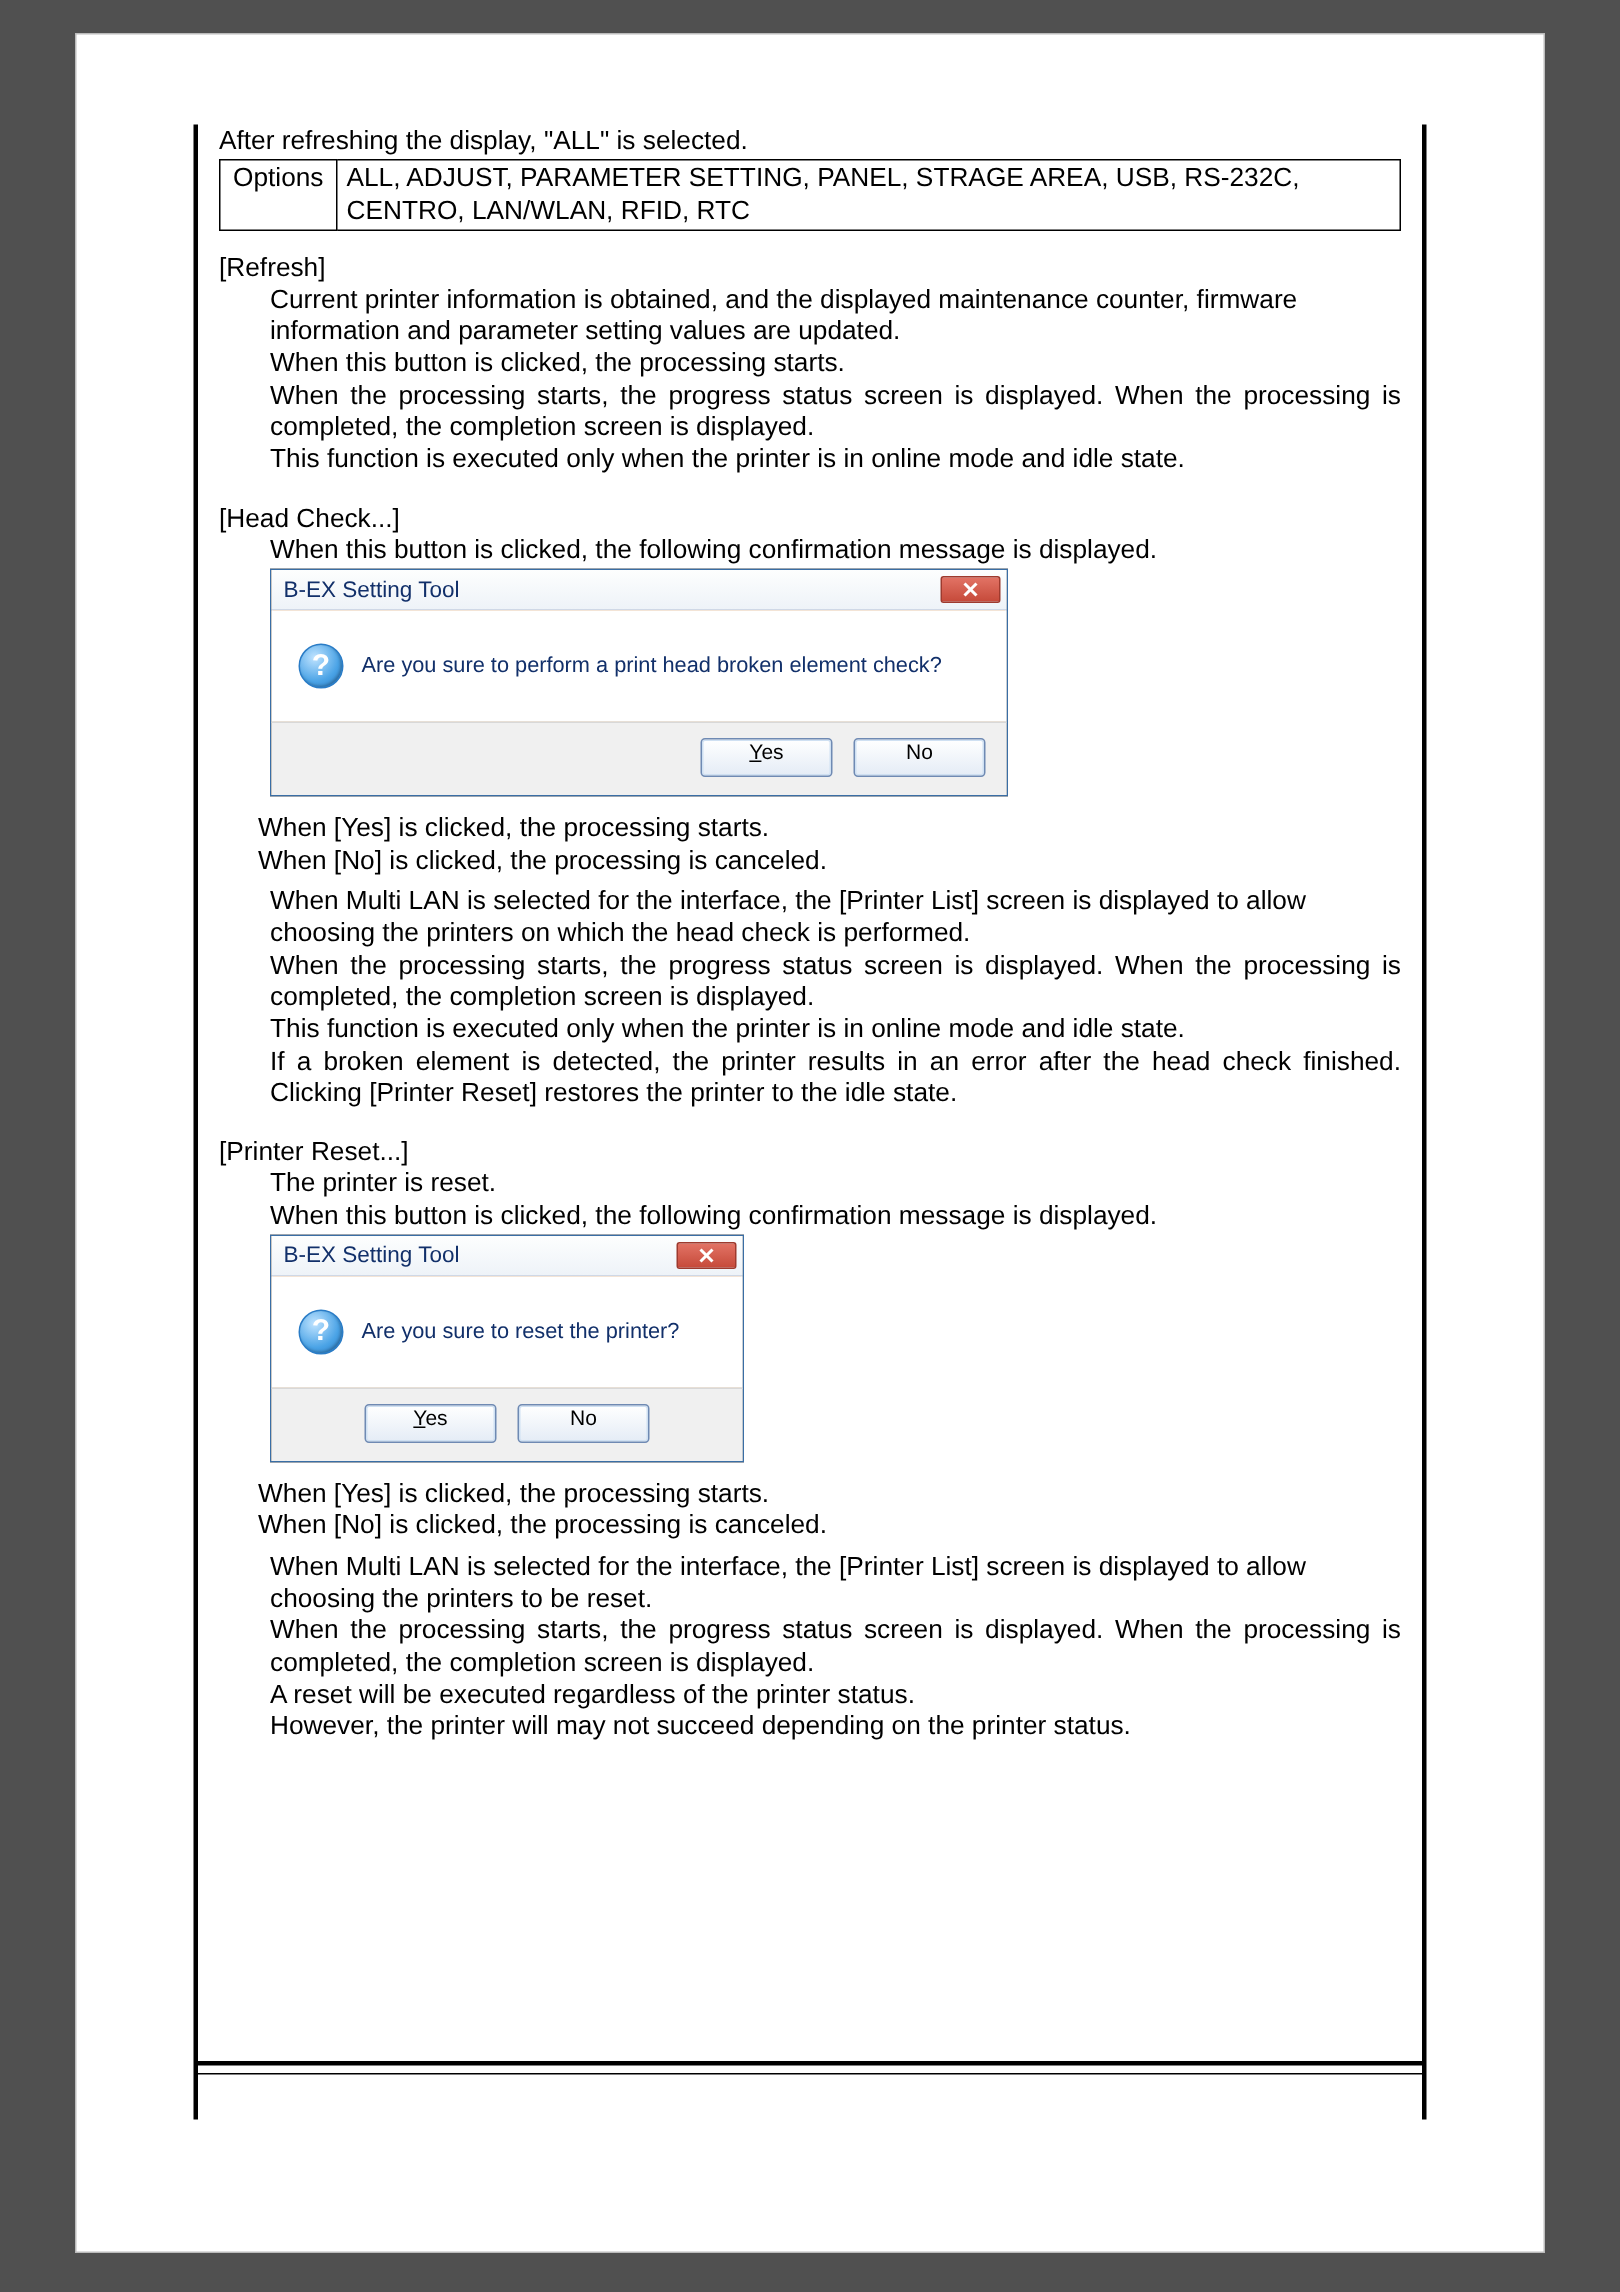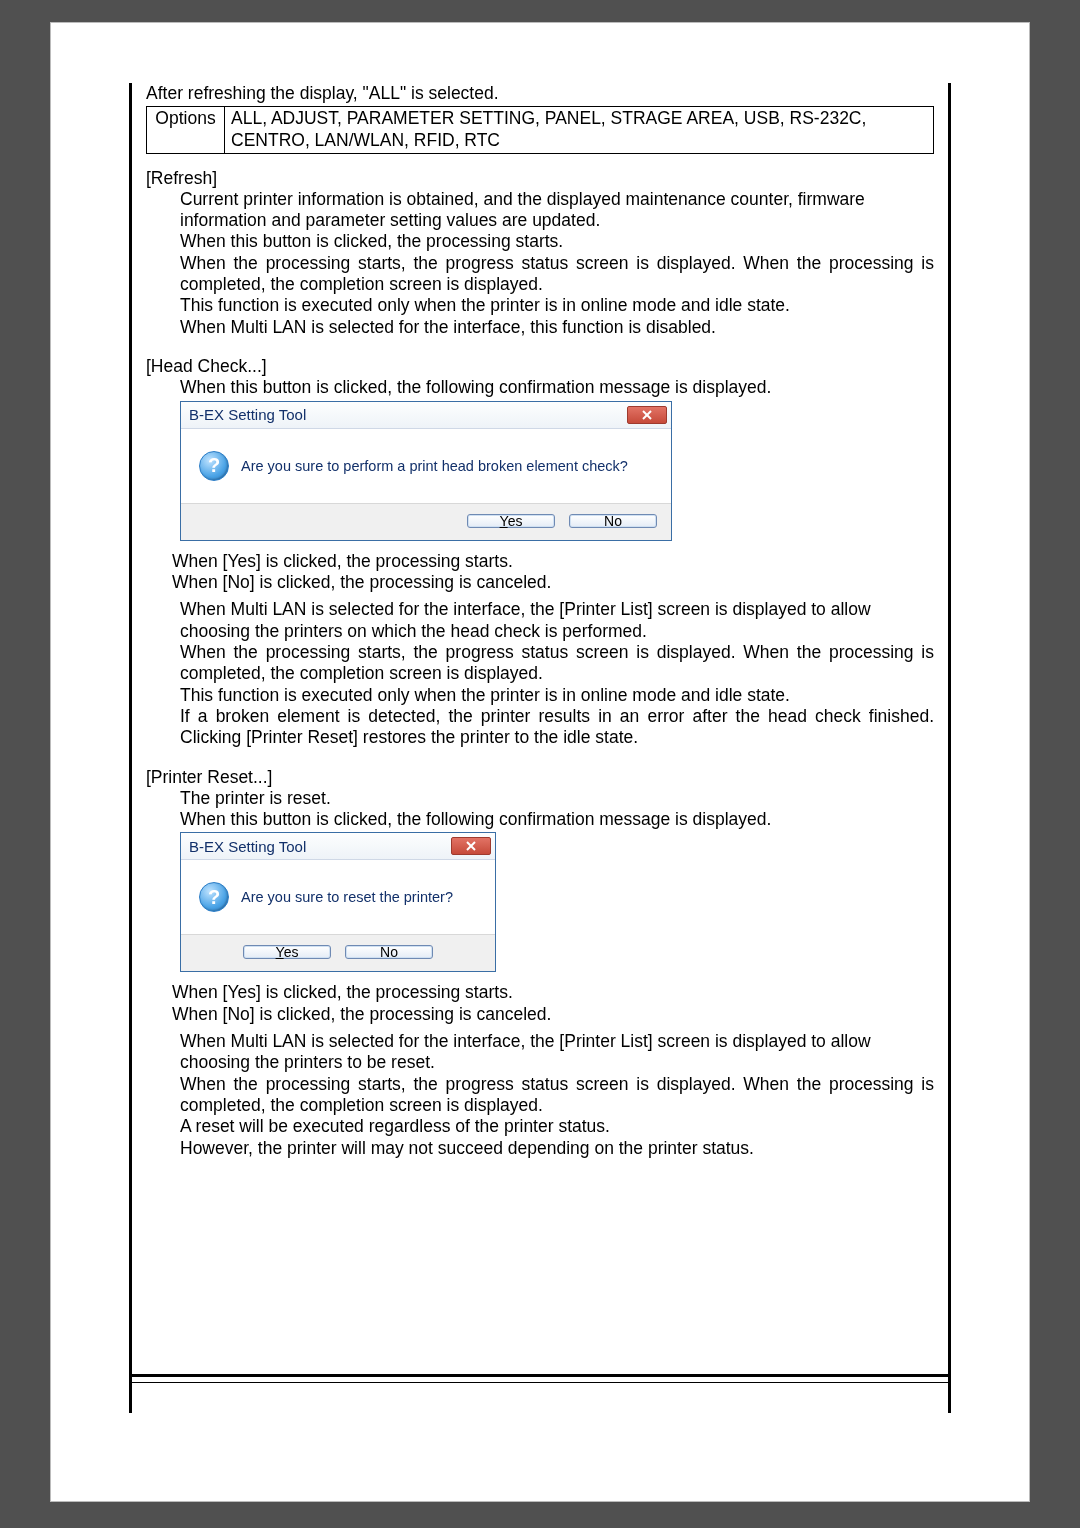--- a/index.html
+++ b/index.html
@@ -101,27 +101,27 @@
     background: #f0f0f0;
     border-top: 1px solid #d8d8d8;
     padding: 10px 14px 12px 14px;
     display: flex;
     justify-content: flex-end;
     gap: 14px;
   }
   .dlg-buttons.center { justify-content: center; }
   .win-btn {
     min-width: 88px;
-    height: 14px;
+    height: 26px;
     border: 1px solid #6f8ab3;
     background: linear-gradient(#ffffff, #e4ecf6);
     border-radius: 3px;
     font-size: 14px;
     color: #000;
-    display: flex; align-items: center; justify-content: center;
+    display: flex; align-items: flex-start; justify-content: center;
     box-shadow: 0 0 0 1px #cfe0f2 inset;
   }
   .win-btn .ul { text-decoration: underline; }
 
   .footer-rule {
     position: absolute;
     left: 0; right: 0; bottom: 36px;
     border-top: 3px solid #000;
   }
   .footer-rule2 {
@@ -151,21 +151,20 @@
         <td>ALL, ADJUST, PARAMETER SETTING, PANEL, STRAGE AREA, USB, RS-232C, CENTRO, LAN/WLAN, RFID, RTC</td>
       </tr>
     </tbody>
       </table>
 
     <div class="section-title">[Refresh]</div>
     <div class="para1">Current printer information is obtained, and the displayed maintenance counter, firmware information and parameter setting values are updated.</div>
     <div class="para1">When this button is clicked, the processing starts.</div>
     <div class="para1 justify">When the processing starts, the progress status screen is displayed.   When the processing is completed, the completion screen is displayed.</div>
     <div class="para1">This function is executed only when the printer is in online mode and idle state.</div>
-    <div class="para1">When Multi LAN is selected for the interface, this function is disabled.</div>
 
     <div class="gap"></div>
 
     <div class="section-title">[Head Check...]</div>
     <div class="para1">When this button is clicked, the following confirmation message is displayed.</div>
 
     <div class="dialog big">
       <div class="dlg-title">
         <span class="dlg-title-text">B-EX Setting Tool</span>
         <span class="close-btn">

